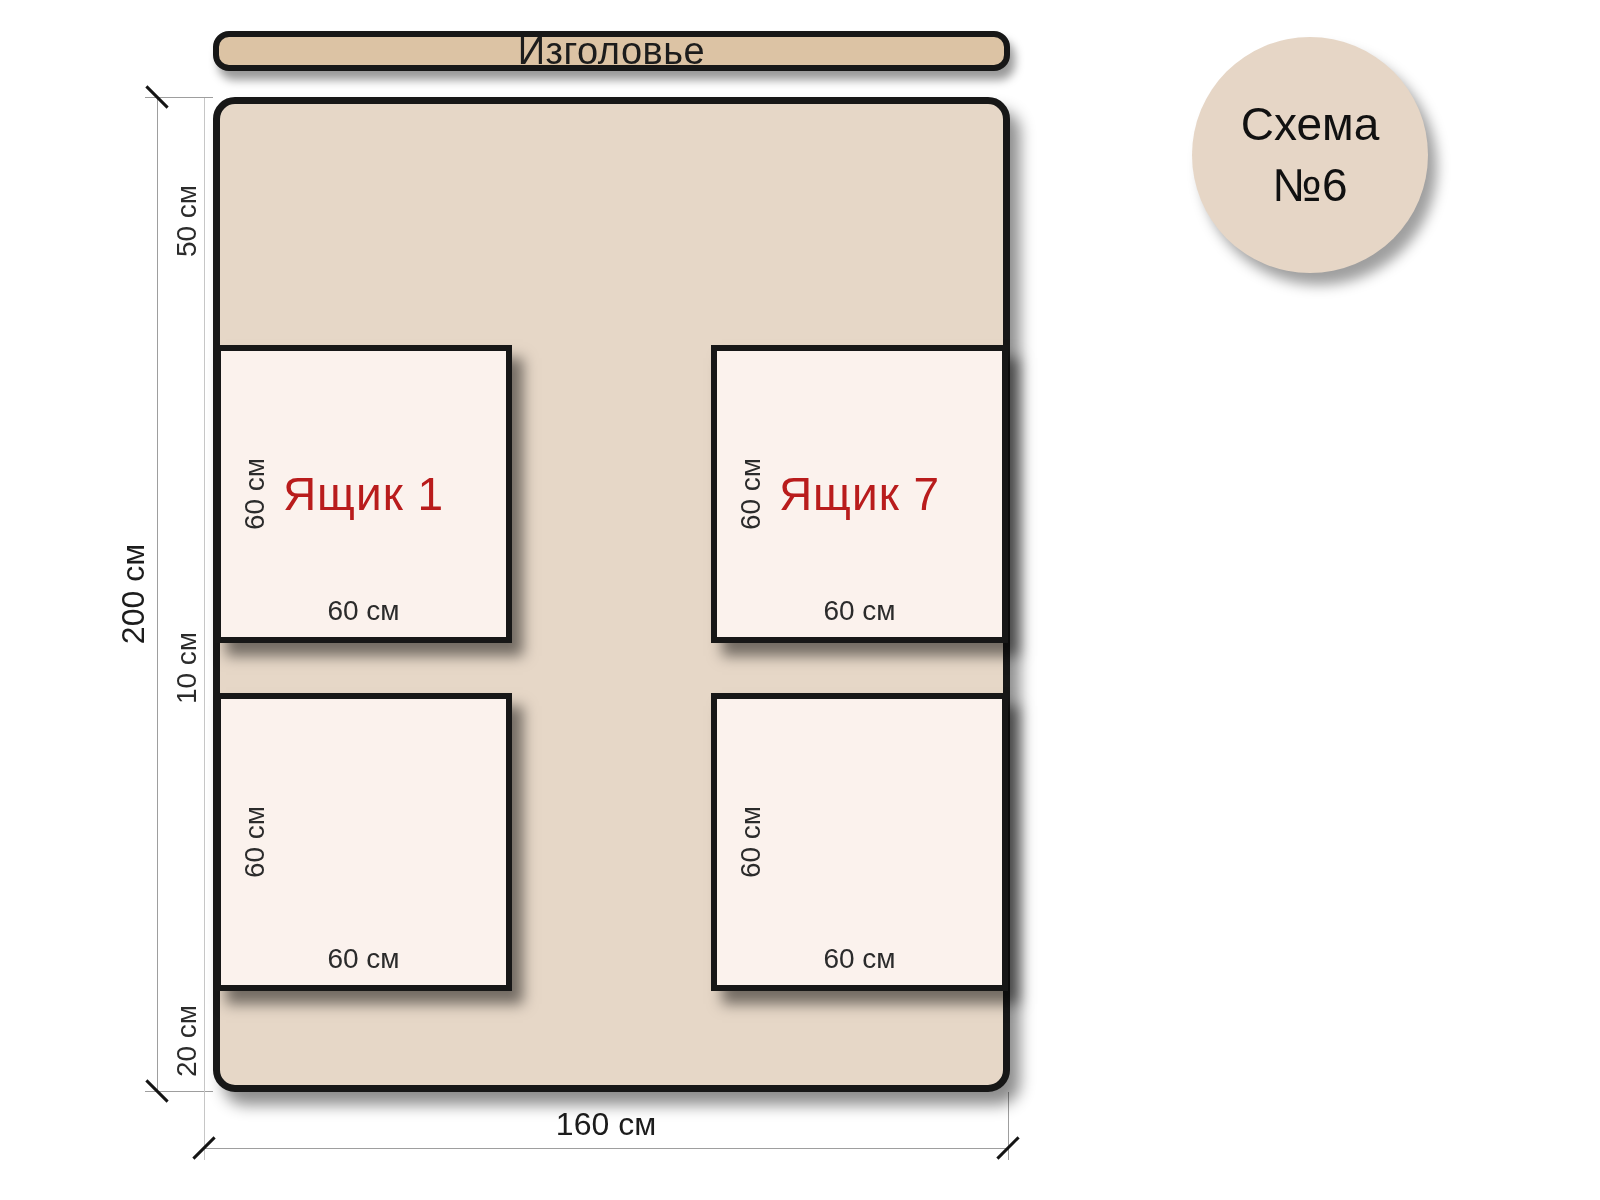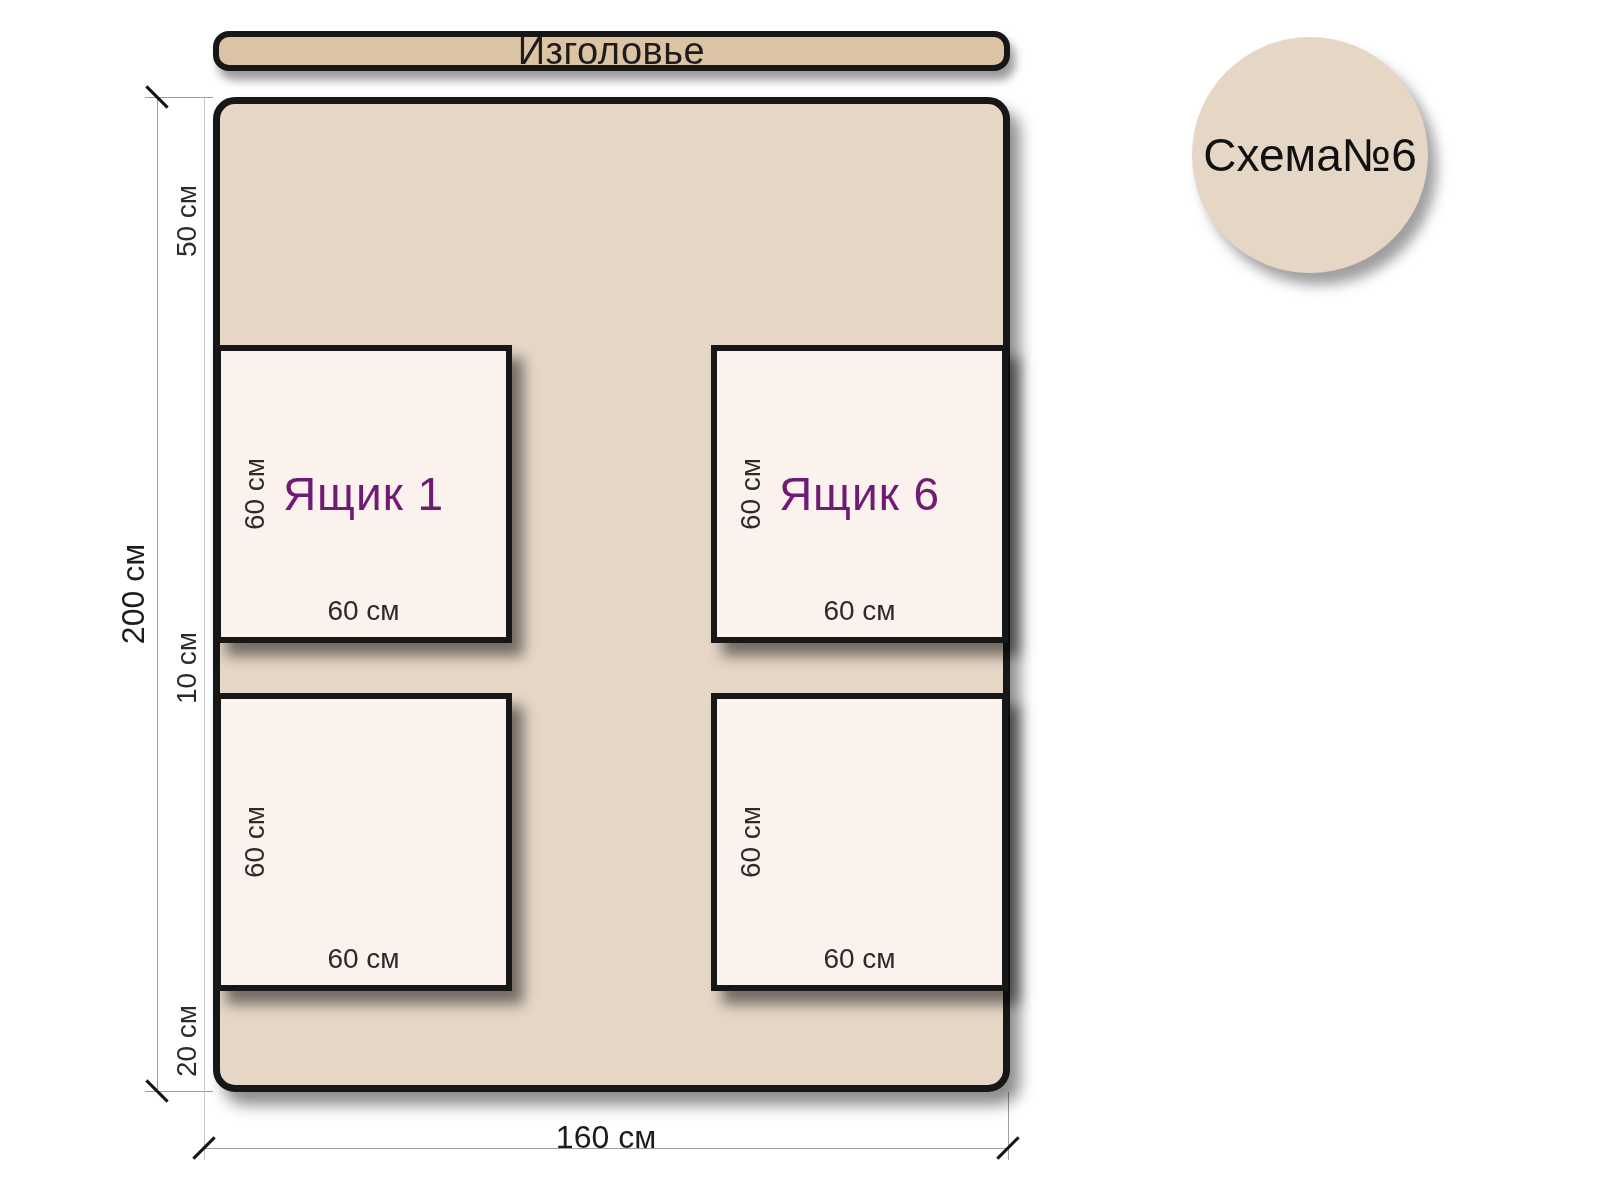--- a/index.html
+++ b/index.html
@@ -22,21 +22,21 @@
     box-sizing:border-box;background:var(--bed-fill,#e6d7c7);
     border:7px solid var(--outline,#171717);border-radius:22px;
     box-shadow:10px 13px 15px rgba(0,0,0,0.45);
   }
   .drawer{
     position:absolute;width:297px;height:298px;box-sizing:border-box;
     background:var(--drawer-fill,#fbf2ed);border:6px solid var(--outline,#171717);
     display:flex;align-items:center;justify-content:center;
     box-shadow:11px 13px 13px rgba(0,0,0,0.50);
   }
-  .drawer .title{font-size:46px;letter-spacing:1px;color:#701a75;}
+  .drawer .title{font-size:46px;letter-spacing:1px;color:#b91c1c;}
   .dimtext{font-size:28px;color:#2b2b2b;white-space:nowrap;}
   .drawer .side{
     position:absolute;left:34px;top:50%;
     transform:translate(-50%,-50%) rotate(-90deg);
   }
   .drawer .bottom{
     position:absolute;bottom:10px;left:50%;transform:translateX(-50%);
   }
   
   .dline{position:absolute;background:var(--dim-line,#9e9e9e);}
@@ -44,26 +44,26 @@
   .tick{
     position:absolute;width:30px;height:3px;background:#141414;
     transform:translate(-50%,-50%) rotate(45deg);
   }
   .tick.ccw{transform:translate(-50%,-50%) rotate(-45deg);}
   .vlabel{
     position:absolute;transform:translate(-50%,-50%) rotate(-90deg);
     white-space:nowrap;
   }
   .vlabel.big,.hlabel.big{font-size:32px;}
-  .hlabel{position:absolute;transform:translate(-50%,-50%);white-space:nowrap;margin-top:13px;}
+  .hlabel{position:absolute;transform:translate(-50%,-50%);white-space:nowrap;}
   
   .badge{
     position:absolute;left:1192px;top:37px;width:236px;height:236px;
     background:var(--badge-fill,#e6d6c6);border-radius:50%;
-    display:flex;flex-direction:row;align-items:center;justify-content:center;
+    display:flex;flex-direction:column;align-items:center;justify-content:center;
     box-shadow:9px 12px 13px rgba(0,0,0,0.38);
     text-align:center;line-height:1.32;
   }
   .badge div{font-size:46px;color:#111;}
 </style>
 </head>
 <body>
 
 <div class="canvas">
 
@@ -94,21 +94,21 @@
     <span class="side dimtext">60 см</span>
     <span class="title">Ящик 1</span>
     <span class="bottom dimtext">60 см</span>
   </div>
   <div class="drawer" style="left:215px;top:693px;">
     <span class="side dimtext">60 см</span>
     <span class="bottom dimtext">60 см</span>
   </div>
   <div class="drawer" style="left:711px;top:345px;">
     <span class="side dimtext">60 см</span>
-    <span class="title">Ящик 6</span>
+    <span class="title">Ящик 7</span>
     <span class="bottom dimtext">60 см</span>
   </div>
   <div class="drawer" style="left:711px;top:693px;">
     <span class="side dimtext">60 см</span>
     <span class="bottom dimtext">60 см</span>
   </div>
 
   <div class="badge">
     <div>Схема</div>
     <div>№6</div>

